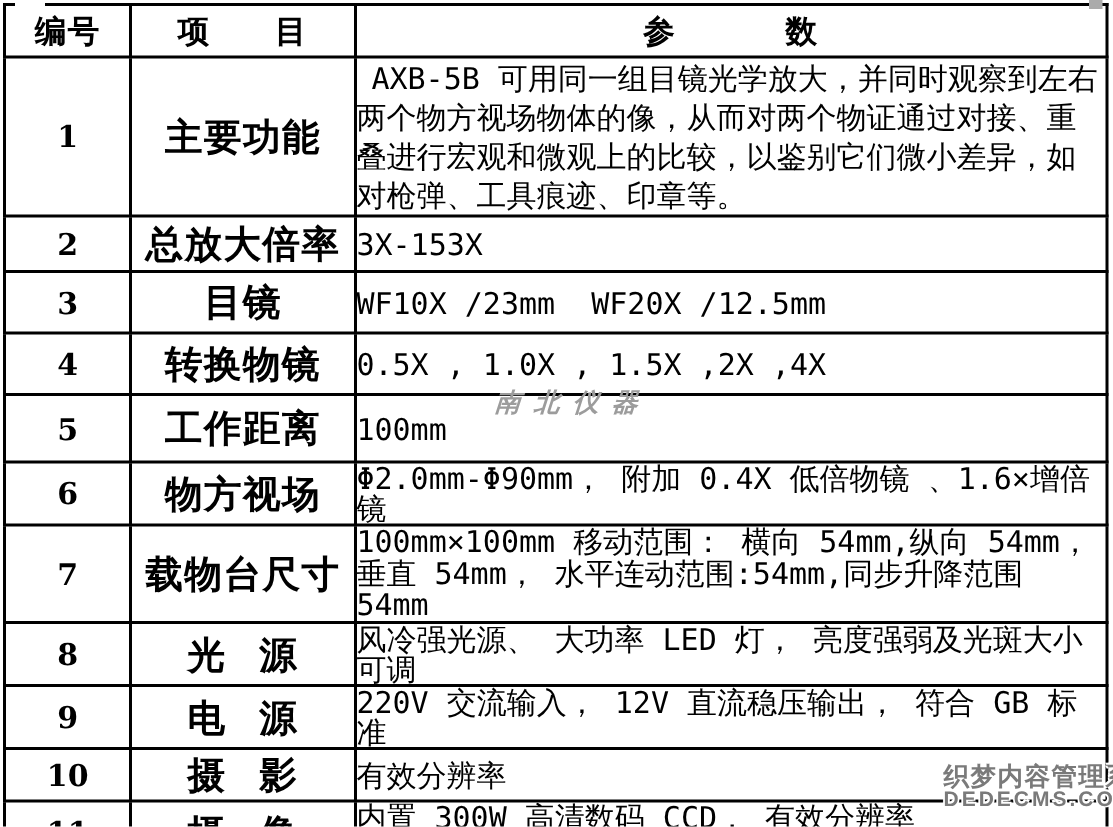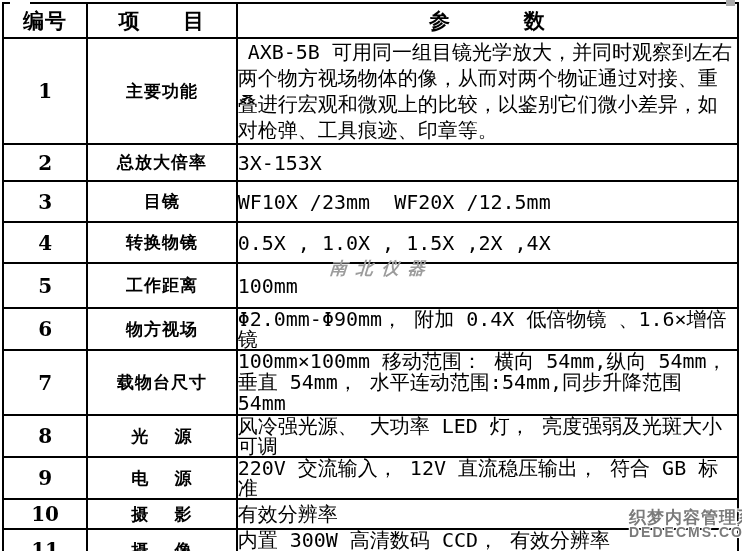--- a/index.html
+++ b/index.html
@@ -38,22 +38,22 @@
     font-family:"Liberation Sans",sans-serif;letter-spacing:1px;
   }
   .th-item{word-spacing:36px;}
   .th-param{word-spacing:66px;border-radius:11px;}
 
   .cell-no{
     text-align:center;font-weight:bold;font-size:20px;
     font-family:"DejaVu Serif","Liberation Serif",serif;
   }
   .cell-item{
-    text-align:center;font-weight:bold;font-size:17px;
-    font-family:Liberation Mono, monospace;word-spacing:14px;letter-spacing:1px;
+    text-align:center;font-weight:bold;font-size:25px;
+    font-family:Liberation Sans, sans-serif;word-spacing:14px;letter-spacing:1px;
   }
   .cell-param{
     text-align:left;font-size:20px;line-height:20px;
     font-family:"DejaVu Sans Mono","Liberation Mono",monospace;
     padding:2px 6px;white-space:pre-wrap;word-break:break-word;
   }
   .cell-param.multi{line-height:26px;text-indent:10px;}
   .cell-param.two-line{line-height:21px;}
 
   

